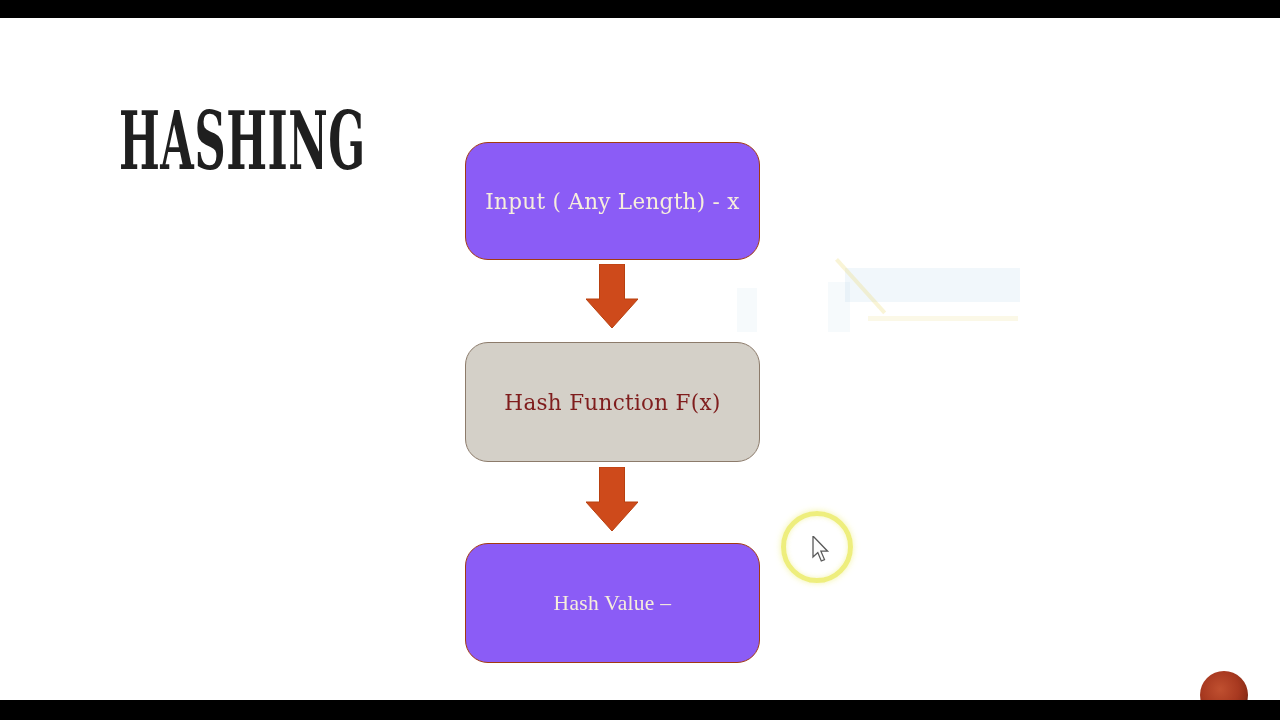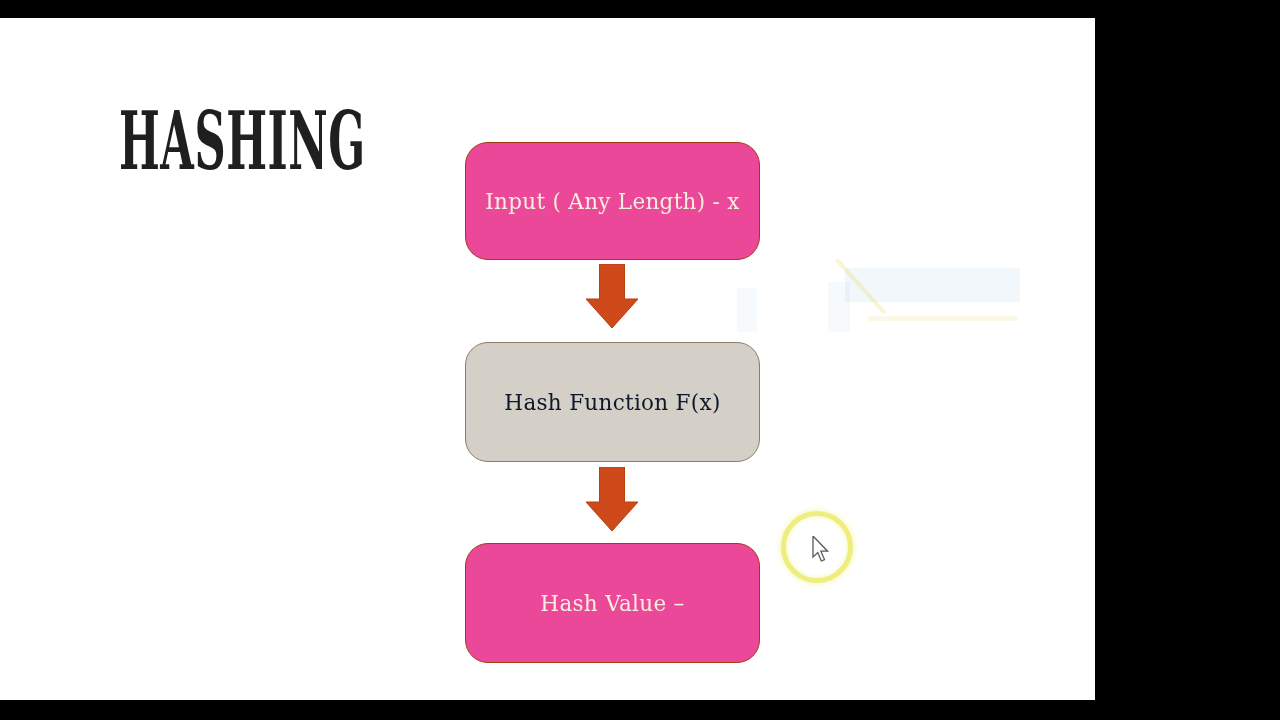--- a/index.html
+++ b/index.html
@@ -1,17 +1,17 @@
 <!DOCTYPE html>
 <html><head>
 <meta charset="utf-8">
 <style>
   html, body { margin: 0; padding: 0; background: #000; }
   .stage {
-    position: relative; width: 1095px; height: 720px;
+    position: relative; width: 1280px; height: 720px;
     background: #ffffff; overflow: hidden;
     font-family: "DejaVu Serif", serif;
   }
   .letterbox { position: absolute; left: 0; width: 1280px; background: #000000; z-index: 50; }
   .letterbox.top { top: 0; height: 18px; }
   .letterbox.bottom { bottom: 0; height: 20px; }
 
   .slide-title {
     position: absolute; left: 119px; top: 103px; margin: 0;
     font-family: "DejaVu Serif", serif; font-weight: bold;
@@ -20,25 +20,25 @@
     white-space: nowrap;
   }
 
   .node {
     position: absolute; left: 465px; width: 295px;
     border-radius: 23px; box-sizing: border-box;
     display: flex; flex-direction: column; align-items: center; justify-content: center;
     text-align: center; font-size: 21.5px; letter-spacing: 0.3px;
     z-index: 5;
   }
-  .node.orange { background: #ec4899; border: 1px solid #A33A10; color: #F6EEDC; }
-  .node.gray   { background: #D4D0C8; border: 1px solid #8C7B6B; color: #0f172a; }
+  .node.orange { background: #8b5cf6; border: 1px solid #A33A10; color: #F6EEDC; }
+  .node.gray   { background: #D4D0C8; border: 1px solid #8C7B6B; color: #7f1d1d; }
   .node-input    { top: 142px; height: 118px; }
   .node-function { top: 342px; height: 120px; }
-  .node-output   { top: 543px; height: 120px; }
+  .node-output   { top: 543px; height: 120px; font-family: Liberation Serif, serif; }
   .node .line { display: block; line-height: 29px; }
 
   .down-arrow { position: absolute; left: 586px; z-index: 4; }
   .down-arrow.first  { top: 264px; }
   .down-arrow.second { top: 467px; }
 
   .highlight-ring {
     position: absolute; left: 781px; top: 511px; width: 62px; height: 62px;
     border: 5px solid rgba(233, 233, 88, 0.78); border-radius: 50%;
     box-shadow: 0 0 6px rgba(233,233,88,0.55), inset 0 0 5px rgba(233,233,88,0.45);

